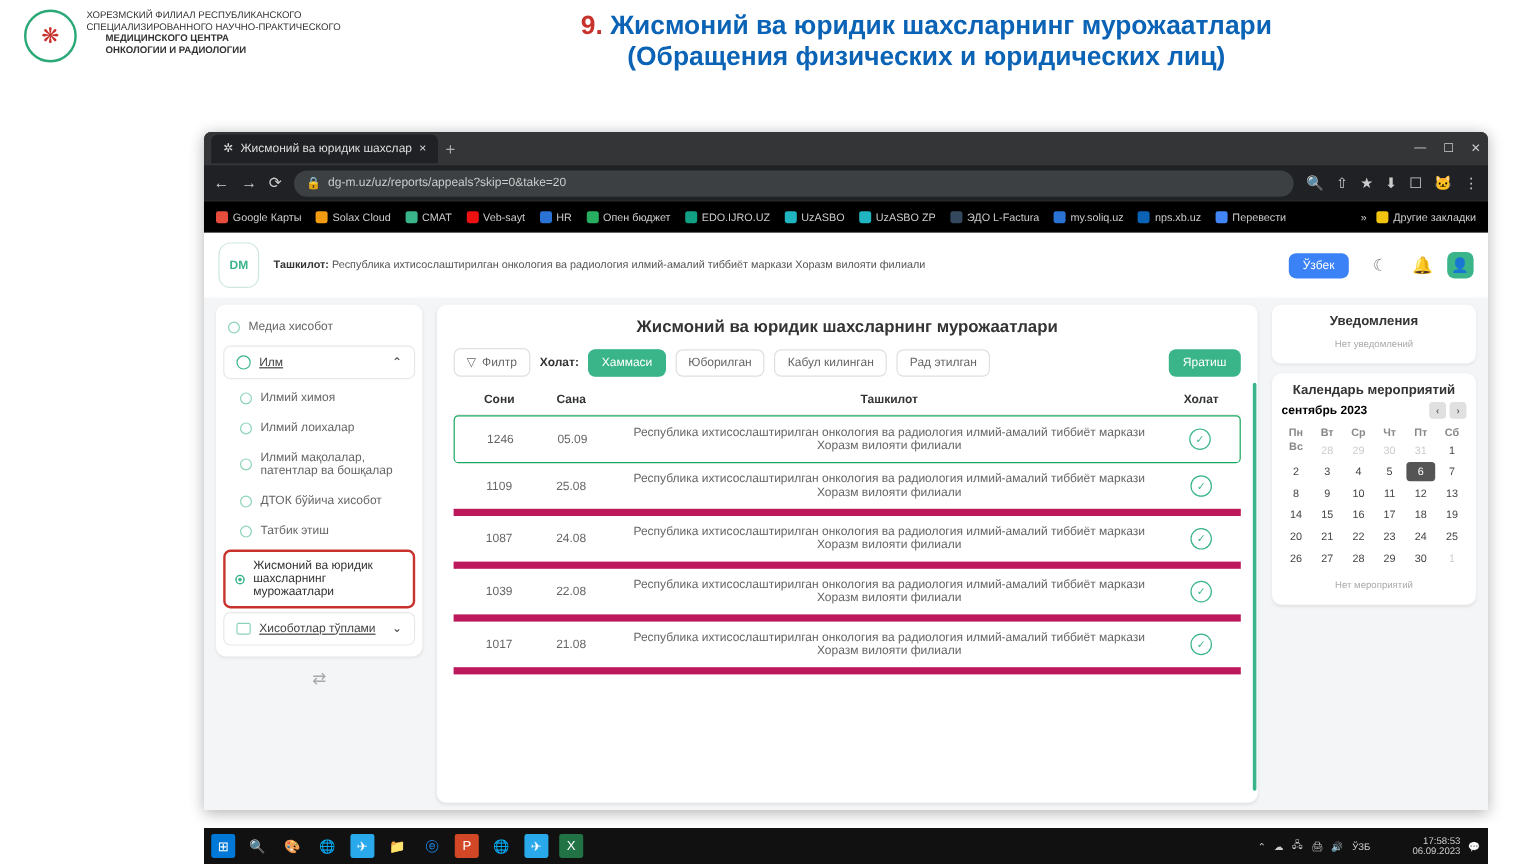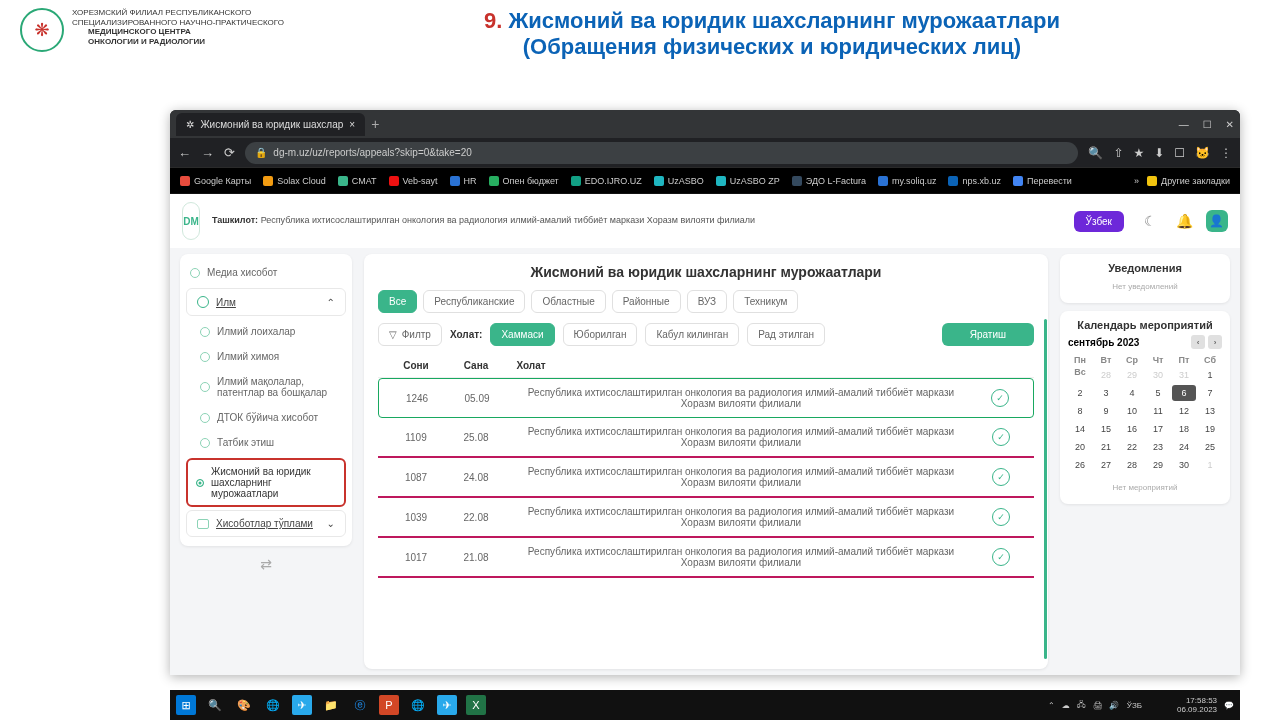--- a/index.html
+++ b/index.html
@@ -26,24 +26,24 @@
 .addr-right { display:flex; gap:10px; color:#ccc; font-size:12px; }
 
 .bm-bar { height:26px; background:#000000; display:flex; align-items:center; padding:0 10px; gap:12px; color:#ccc; font-size:9px; border-bottom:1px solid #111; }
 .bm { display:flex; align-items:center; gap:4px; white-space:nowrap; }
 .bm .dot { width:10px; height:10px; border-radius:2px; display:inline-block; }
 .bm-right { margin-left:auto; display:flex; gap:8px; align-items:center; }
 
 .app { background:#f4f5f7; height:calc(100% - 84px); display:flex; flex-direction:column; }
 
 .app-top { background:#fff; padding:8px 12px; display:flex; align-items:center; gap:12px; }
-.dm-logo { width:18px; height:38px; border:1px solid #d0e8dc; border-radius:10px; color:#3ab58a; display:flex; align-items:center; justify-content:center; font-size:10px; font-weight:bold; }
+.dm-logo { width:34px; height:38px; border:1px solid #d0e8dc; border-radius:10px; color:#3ab58a; display:flex; align-items:center; justify-content:center; font-size:10px; font-weight:bold; }
 .org-block { font-size:9px; color:#555; line-height:1.5; }
 .org-block .lbl { font-weight:bold; color:#333; }
-.lang-btn { margin-left:auto; background:#6d28d9; color:#fff; font-size:10px; padding:5px 12px; border-radius:6px; }
+.lang-btn { margin-left:auto; background:#3b82f6; color:#fff; font-size:10px; padding:5px 12px; border-radius:6px; }
 .top-ico { color:#888; font-size:14px; margin-left:8px; }
 .user-ico { background:#3ab58a; width:22px; height:22px; border-radius:6px; color:#fff; display:flex; align-items:center; justify-content:center; font-size:12px; }
 
 .app-body { flex:1; display:flex; gap:12px; padding:6px 10px; overflow:hidden; }
 
 .sidebar { width:172px; background:#fff; border-radius:8px; padding:6px 0; box-shadow:0 1px 3px rgba(0,0,0,.08); font-size:10px; overflow:hidden;}
 .sb-item { padding:7px 10px; display:flex; align-items:center; gap:7px; color:#666; cursor:pointer; }
 .sb-item .c { width:10px; height:10px; border:1.5px solid #8cd3b6; border-radius:50%; flex-shrink:0; }
 .sb-item.group { font-weight:500; color:#444; border:1px solid #e8e8e8; border-radius:6px; margin:3px 6px; justify-content:space-between; }
 .sb-item.group .gi { display:flex; align-items:center; gap:7px;text-decoration:underline; }
@@ -55,29 +55,29 @@
 .sb-collapse { text-align:center; color:#aaa; padding:10px; font-size:14px; }
 
 .main { flex:1; background:#fff; border-radius:8px; padding:10px 14px; box-shadow:0 1px 3px rgba(0,0,0,.08); position:relative; overflow:hidden; }
 .main h2 { text-align:center; font-size:14px; color:#333; margin-bottom:10px; }
 .filter-row { display:flex; gap:6px; margin-bottom:10px; }
 .pill { font-size:10px; padding:5px 10px; border-radius:6px; border:1px solid #e0e0e0; color:#666; background:#fff; cursor:pointer; }
 .pill.active { background:#3ab58a; color:#fff; border-color:#3ab58a; }
 .filter-row2 { display:flex; gap:8px; align-items:center; margin-bottom:8px; }
 .filter-btn { display:flex; align-items:center; gap:5px; }
 .status-lbl { font-size:10px; font-weight:bold; color:#333; }
-.create-btn { margin-left:auto; background:#3ab58a; color:#fff; font-size:10px; padding:6px 28px; border-radius:6px; cursor:pointer; }
+.create-btn { margin-left:auto; background:#3ab58a; color:#fff; font-size:10px; padding:6px 12px; border-radius:6px; cursor:pointer; }
 
 .tbl { width:100%; font-size:10px; }
 .tbl-head { display:flex; padding:6px 8px; color:#333; font-weight:bold; border-bottom:1px solid #eee; }
 .col-soni{width:60px; text-align:center;}
 .col-sana{width:60px; text-align:center;}
 .col-org{flex:1; text-align:center; padding:0 8px;}
 .col-stat{width:50px; text-align:center;}
-.tbl-row { display:flex; padding:8px 8px; align-items:center; border-bottom:2px solid #be185d; color:#666; }
+.tbl-row { display:flex; padding:8px 8px; align-items:center; border-bottom:6px solid #be185d; color:#666; }
 .tbl-row.hl { border:1.5px solid #18a860; border-radius:4px; }
 .stat-ico { width:18px; height:18px; border:1.5px solid #3ab58a; border-radius:50%; color:#3ab58a; display:inline-flex; align-items:center; justify-content:center; font-size:9px; margin:0 auto;}
 .scroll-ind { position:absolute; right:1px; top:65px; width:3px; height:340px; background:#3ab58a; border-radius:2px;}
 
 .rail { width:170px; display:flex; flex-direction:column; gap:8px; }
 .card { background:#fff; border-radius:8px; padding:8px; box-shadow:0 1px 3px rgba(0,0,0,.08); }
 .card h3 { text-align:center; font-size:11px; color:#333; margin-bottom:4px; font-weight:bold;}
 .card .empty { text-align:center; font-size:8px; color:#aaa; padding:4px;}
 .cal-head { display:flex; justify-content:space-between; align-items:center; font-size:10px; font-weight:bold; margin:4px 0 6px; }
 .cal-nav { display:flex; gap:3px; }
@@ -228,25 +228,25 @@
             </div>
           <div class="sb-item group">
               <span class="gi">
                 <span class="atom"></span>
                 <span>Илм</span>
               </span>
               <span>⌃</span>
             </div>
           <div class="sb-item sub">
               <span class="c"></span>
+              <span>Илмий химоя</span>
+            </div>
+          <div class="sb-item sub">
+              <span class="c"></span>
               <span>Илмий лоихалар</span>
-            </div>
-          <div class="sb-item sub">
-              <span class="c"></span>
-              <span>Илмий химоя</span>
             </div>
           <div class="sb-item sub">
               <span class="c"></span>
               <span>Илмий мақолалар, патентлар ва бошқалар</span>
             </div>
           <div class="sb-item sub">
               <span class="c"></span>
               <span>ДТОК бўйича хисобот</span>
             </div>
           <div class="sb-item sub">
@@ -264,44 +264,37 @@
               </span>
               <span>⌄</span>
             </div>
         </div>
         <div class="sb-collapse">⇄</div>
       </div>
 
       <div class="main">
         <div class="scroll-ind"></div>
         <h2>Жисмоний ва юридик шахсларнинг мурожаатлари</h2>
-        <div class="filter-row">
-          <span class="pill active">Все</span>
-          <span class="pill">Республиканские</span>
-          <span class="pill">Областные</span>
-          <span class="pill">Районные</span>
-          <span class="pill">ВУЗ</span>
-          <span class="pill">Техникум</span>
-        </div>
         <div class="filter-row2">
           <span class="pill filter-btn">
               <span>▽</span>
               <span>Филтр</span>
             </span>
           <span class="status-lbl">Холат:</span>
           <span class="pill active">Хаммаси</span>
           <span class="pill">Юборилган</span>
           <span class="pill">Кабул килинган</span>
           <span class="pill">Рад этилган</span>
           <span class="create-btn">Яратиш</span>
         </div>
         <div class="tbl">
           <div class="tbl-head">
             <div class="col-soni">Сони</div>
             <div class="col-sana">Сана</div>
+            <div class="col-org">Ташкилот</div>
             <div class="col-stat">Холат</div>
           </div>
           <div class="tbl-row hl">
             <div class="col-soni">1246</div>
               <div class="col-sana">05.09</div>
               <div class="col-org">Республика ихтисослаштирилган онкология ва радиология илмий-амалий тиббиёт маркази Хоразм вилояти филиали</div>
               <div class="col-stat"><span class="stat-ico">✓</span></div>
           </div>
           <div class="tbl-row">
             <div class="col-soni">1109</div>

